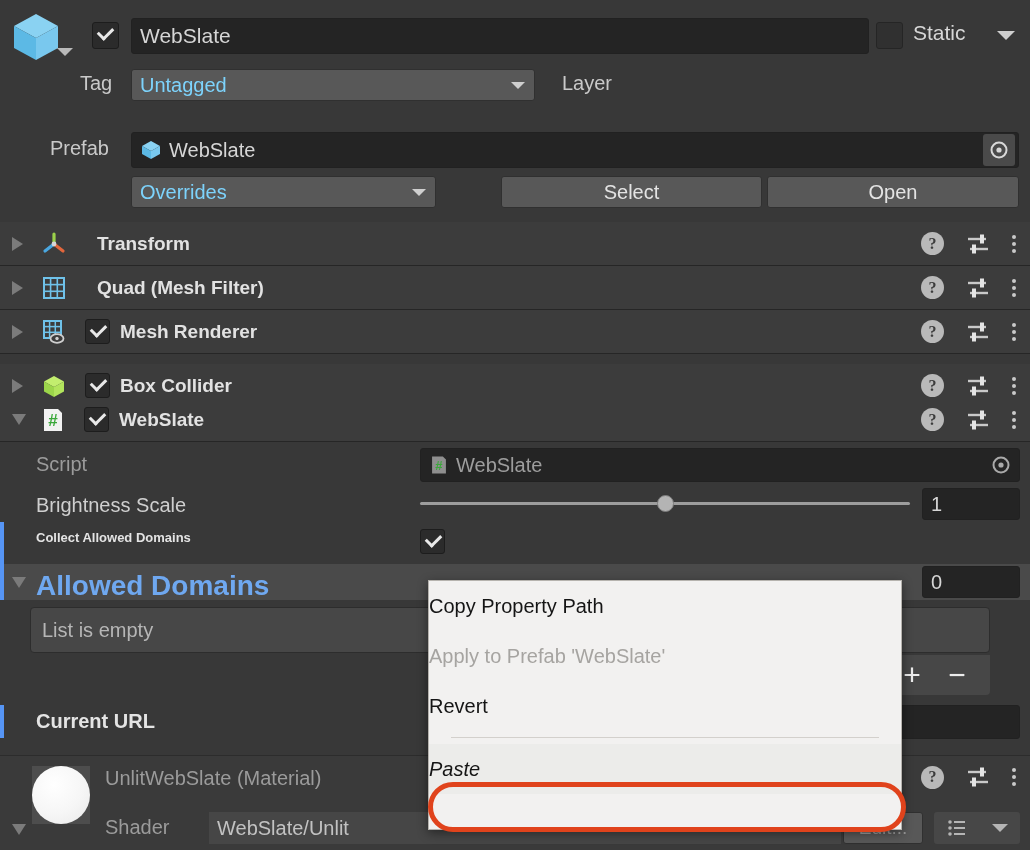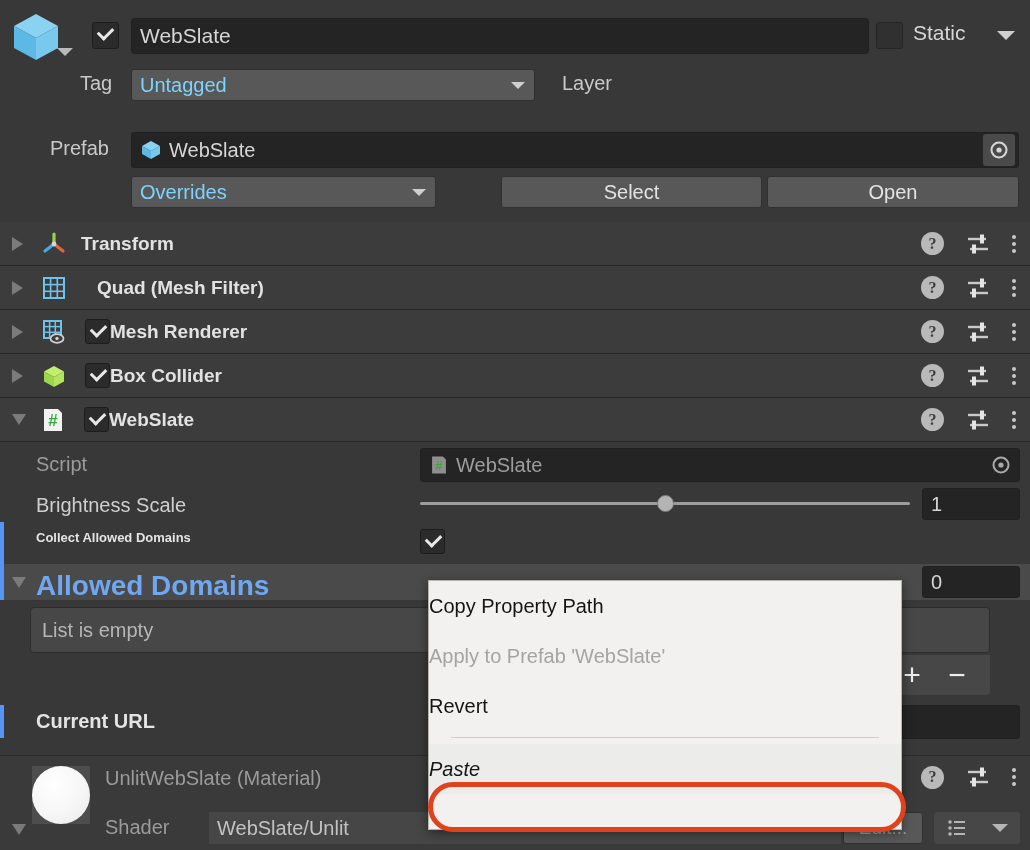--- a/index.html
+++ b/index.html
@@ -95,21 +95,21 @@
   }
 
   
   .comp {
     position: absolute;
     left: 0; width: 1030px; height: 44px;
     background: #3c3c3c;
     border-bottom: 1px solid #262626;
     display: flex; align-items: center;
   }
-  .comp .name { font-weight: bold; font-size: 19px; color: #e2e2e2; }
+  .comp .name { margin-left: 10px; font-weight: bold; font-size: 19px; color: #e2e2e2; }
   .comp-icons { position: absolute; right: 14px; display: flex; align-items: center; gap: 22px; }
 
   
   .ic-help {
     width: 23px; height: 23px; border-radius: 50%;
     background: #b9b9b9; color: #3c3c3c;
     font-size: 16px; font-weight: bold;
     display: flex; align-items: center; justify-content: center;
     font-family: "Liberation Serif", serif;
   }
@@ -231,21 +231,21 @@
   <div class="comp" style="top:222px;">
     <span class="tri-right" style="margin-left:12px;"></span>
     <span style="margin-left:18px;display:flex;">
       <svg width="26" height="26" viewBox="0 0 26 26">
         <line x1="13" y1="13" x2="13" y2="3" stroke="#9bd14a" stroke-width="3.2" stroke-linecap="round"></line>
         <line x1="13" y1="13" x2="4" y2="20" stroke="#4aa7e0" stroke-width="3.2" stroke-linecap="round"></line>
         <line x1="13" y1="13" x2="22" y2="20" stroke="#e2663c" stroke-width="3.2" stroke-linecap="round"></line>
         <circle cx="13" cy="13" r="2.4" fill="#d6d6d6"></circle>
       </svg>
     </span>
-    <span class="name" style="margin-left:14px;">Transform</span>
+    <span class="name" style="margin-left:30px;">Transform</span>
     <span class="comp-icons">
       <span class="ic-help">?</span>
       <span style="display:flex;">
         <svg width="24" height="24" viewBox="0 0 24 24">
           <line x1="2" y1="7" x2="20" y2="7" stroke="#c9c9c9" stroke-width="2.4"></line>
           <line x1="4" y1="17" x2="22" y2="17" stroke="#c9c9c9" stroke-width="2.4"></line>
           <rect x="14" y="2.5" width="4" height="9" fill="#e4e4e4"></rect>
           <rect x="6" y="12.5" width="4" height="9" fill="#e4e4e4"></rect>
         </svg>
       </span>
@@ -313,21 +313,21 @@
         </svg>
       </span>
       <span class="ic-kebab">
           <i></i>
           <i></i>
           <i></i>
         </span>
     </span>
   </div>
 
-  <div class="comp" style="top:354px;text-align:center;">
+  <div class="comp" style="top:364px;text-align:center;">
     <span class="tri-right" style="margin-left:12px;"></span>
     <span style="margin-left:18px;display:flex;">
       <svg width="26" height="26" viewBox="0 0 26 26">
         <polygon points="13,3 23,8.5 13,14 3,8.5" fill="#c2ee6e"></polygon>
         <polygon points="3,8.5 13,14 13,24 3,18.5" fill="#9cd64a"></polygon>
         <polygon points="23,8.5 23,18.5 13,24 13,14" fill="#b2e45c"></polygon>
       </svg>
     </span>
     <span class="cbox checked" style="margin-left:18px;"></span>
     <span class="name">Box Collider</span>

